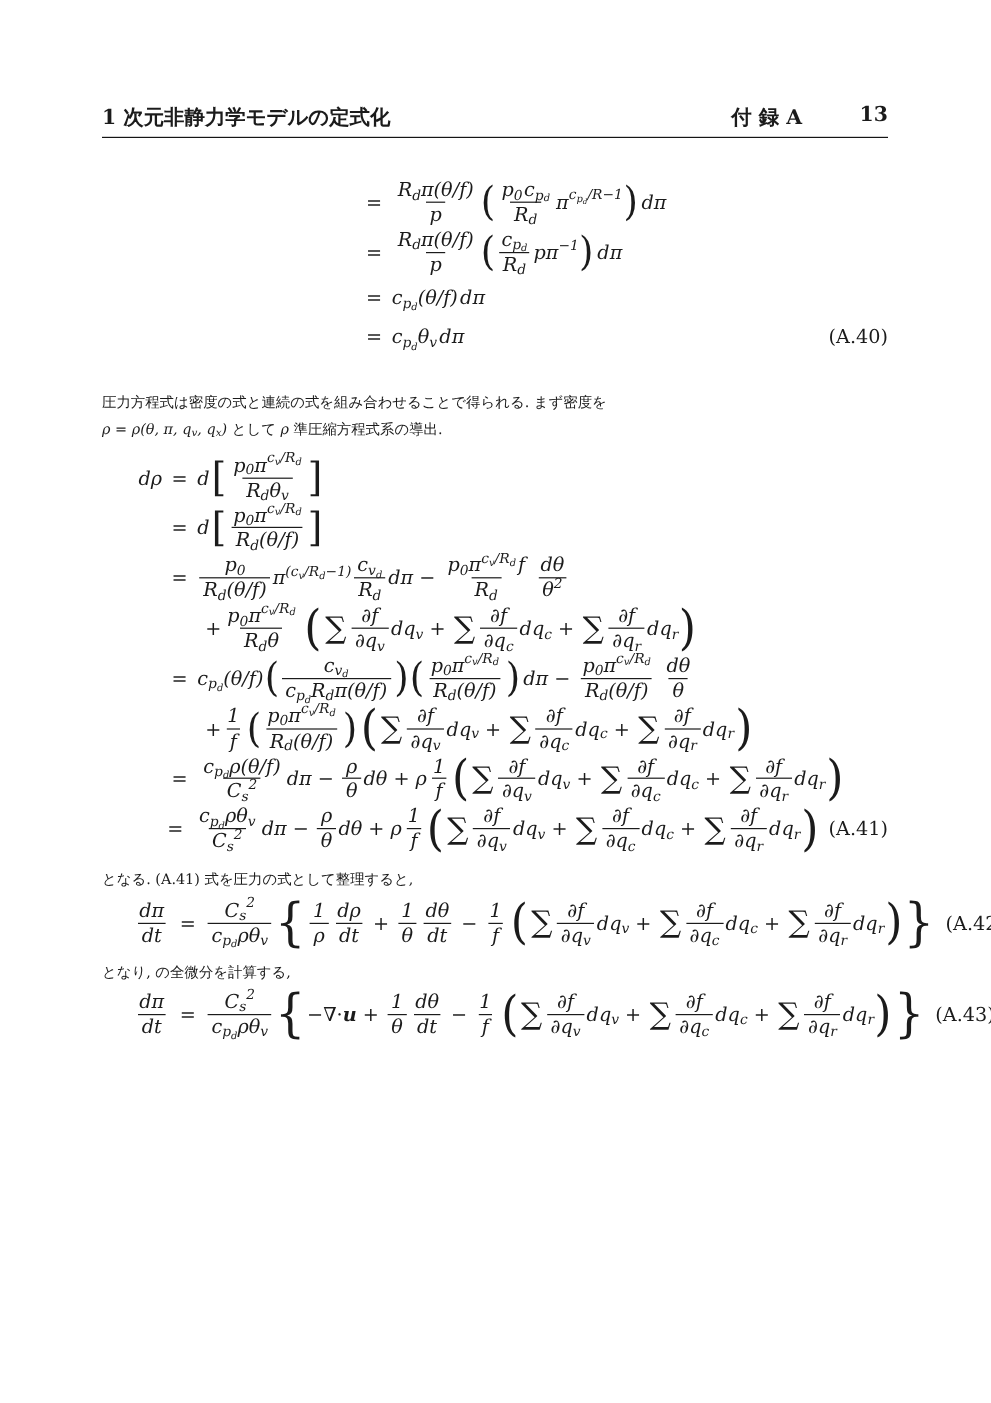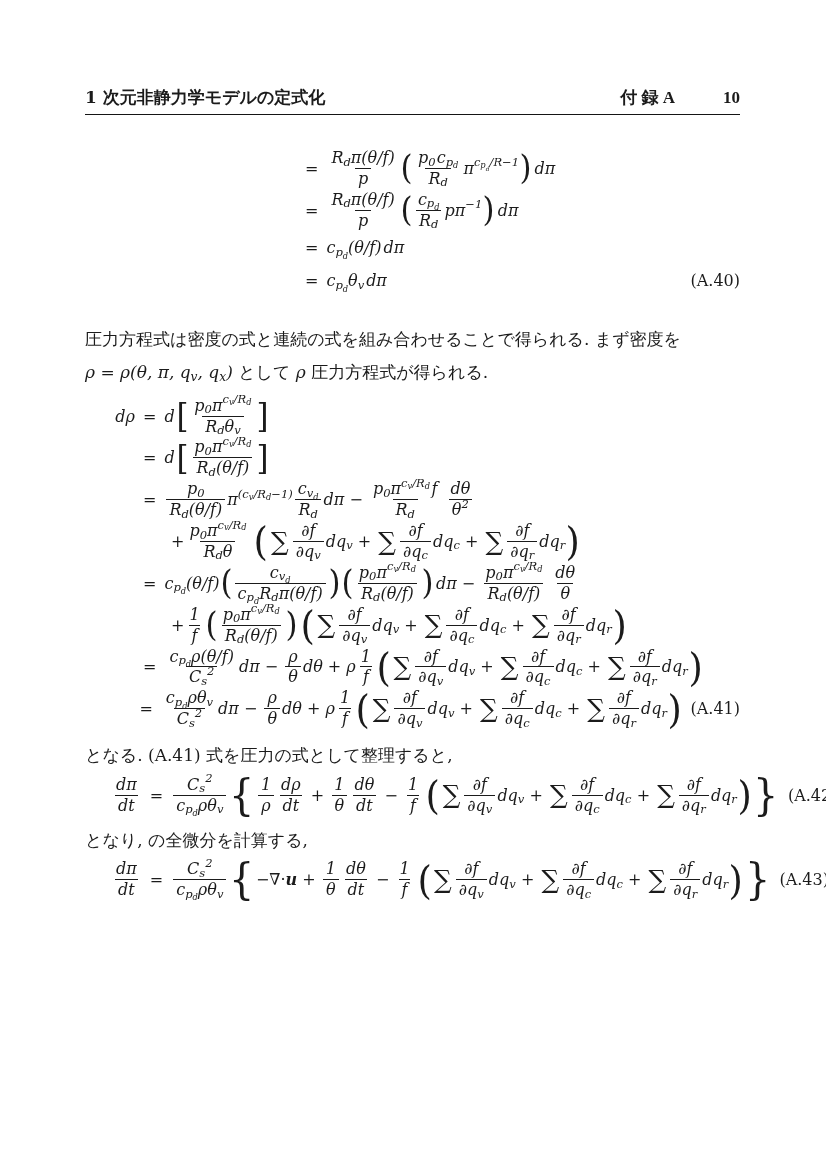--- a/index.html
+++ b/index.html
@@ -1,27 +1,27 @@
 <!DOCTYPE html>
 <html><head>
 <meta charset="utf-8">
 <style>
   html,body{margin:0;padding:0;background:#ffffff;}
   .page{position:relative;width:826px;height:1169px;box-sizing:border-box;
         padding:86px 86px 0 85px;font-family:"DejaVu Serif",serif;color:#1b1b1b;
         overflow:hidden;background:#ffffff;}
   
   .pagehead{display:flex;align-items:baseline;font-weight:bold;font-size:17px;white-space:nowrap;}
-  .hgroup{margin-left:auto;display:flex;align-items:center;font-family:Liberation Serif, serif;}
+  .hgroup{margin-left:auto;display:flex;align-items:flex-start;}
   .h-appendix{margin-left:38px;}
   .h-apptitle{margin-left:34px;}
   .h-pagenum{margin-left:48px;}
   .hrule{border-top:1.6px solid #151515;margin-top:5px;}
   
-  .para{font-size:17px;line-height:1.62;margin:0;}
+  .para{font-size:12px;line-height:1.62;margin:0;}
   .p1{margin:30px 0 6px;}
   .p2{margin:14px 0 4px;}
   .p3{margin:12px 0 2px;}
   .p4{margin:12px 0 0;}
   
   .eqblock{font-size:16px;}
   .blk-a40{margin:34px 0 28px;}
   .blk-a41{margin:10px 0 6px;}
   .blk-a42{margin:6px 0;}
   .blk-a43{margin:6px 0;}
@@ -56,21 +56,21 @@
 </style>
 </head>
 <body>
 
 <div class="page">
 
   <header class="pagehead">
     <span>1 次元非静力学モデルの定式化</span>
     <span class="hgroup">
       <span class="h-appendix">付 録 A</span>
-      <span class="h-pagenum">10</span>
+      <span class="h-pagenum">13</span>
     </span>
   </header>
   <div class="hrule"></div>
 
   <section class="eqblock blk-a40">
       <div class="eqline">
         <span class="lhs mrow"></span>
         <span class="rel">=</span>
         <span class="mrow"><span class="mfrac"><span class="fnum mrow"><span class="mi">R</span><span class="msub mrow"><span class="mi">d</span></span><span class="mi">π(θ/f)</span></span><span class="fden mrow"><span class="mi">p</span></span></span><span class="mgroup"><span class="mdelim" style="font-size: 2.1em;">(</span><span class="mrow"><span class="mfrac"><span class="fnum mrow"><span class="mi">p</span><span class="msub mrow"><span class="mi">0</span></span><span class="msp" style="display: inline-block; width: 0.08em;"></span><span class="mi">c</span><span class="msub mrow"><span class="mi">p</span><span class="msub mrow"><span class="mi">d</span></span></span></span><span class="fden mrow"><span class="mi">R</span><span class="msub mrow"><span class="mi">d</span></span></span></span><span class="mi">π</span><span class="msup mrow"><span class="mi">c</span><span class="msub mrow"><span class="mi">p</span><span class="msub mrow"><span class="mi">d</span></span></span><span class="mi">/R−1</span></span></span><span class="mdelim" style="font-size: 2.1em;">)</span></span><span class="msp" style="display: inline-block; width: 0.15em;"></span><span class="mi">dπ</span></span>
       </div>
@@ -87,21 +87,21 @@
       <div class="eqline">
         <span class="lhs mrow"></span>
         <span class="rel">=</span>
         <span class="mrow"><span class="mi">c</span><span class="msub mrow"><span class="mi">p</span><span class="msub mrow"><span class="mi">d</span></span></span><span class="mi">θ</span><span class="msub mrow"><span class="mi">v</span></span><span class="msp" style="display: inline-block; width: 0.12em;"></span><span class="mi">dπ</span></span>
         <span class="tag">(A.40)</span>
       </div>
     </section>
 
   <div class="para p1">
     <div>圧力方程式は密度の式と連続の式を組み合わせることで得られる. まず密度を</div>
-    <div><span class="mrow inlinemath"><span class="mi">ρ</span><span class="mr"> = </span><span class="mi">ρ(θ, π, q</span><span class="msub mrow"><span class="mi">v</span></span><span class="mi">, q</span><span class="msub mrow"><span class="mi">x</span></span><span class="mi">)</span><span class="mj"> として </span><span class="mi">ρ</span><span class="mj"> 圧力方程式が得られる.</span></span></div>
+    <div><span class="mrow inlinemath"><span class="mi">ρ</span><span class="mr"> = </span><span class="mi">ρ(θ, π, q</span><span class="msub mrow"><span class="mi">v</span></span><span class="mi">, q</span><span class="msub mrow"><span class="mi">x</span></span><span class="mi">)</span><span class="mj"> として </span><span class="mi">ρ</span><span class="mj"> 準圧縮方程式系の導出.</span></span></div>
   </div>
 
   <section class="eqblock blk-a41">
       <div class="eqline">
         <span class="lhs mrow"><span class="mi">dρ</span></span>
         <span class="rel">=</span>
         <span class="mrow"><span class="mi">d</span><span class="msp" style="display: inline-block; width: 0.1em;"></span><span class="mgroup"><span class="mdelim" style="font-size: 2.1em;">[</span><span class="mrow"><span class="mfrac"><span class="fnum mrow"><span class="mi">p</span><span class="msub mrow"><span class="mi">0</span></span><span class="mi">π</span><span class="msup mrow"><span class="mi">c</span><span class="msub mrow"><span class="mi">v</span></span><span class="mi">/R</span><span class="msub mrow"><span class="mi">d</span></span></span></span><span class="fden mrow"><span class="mi">R</span><span class="msub mrow"><span class="mi">d</span></span><span class="mi">θ</span><span class="msub mrow"><span class="mi">v</span></span></span></span></span><span class="mdelim" style="font-size: 2.1em;">]</span></span></span>
       </div>
       <div class="eqline">
         <span class="lhs mrow"></span>

